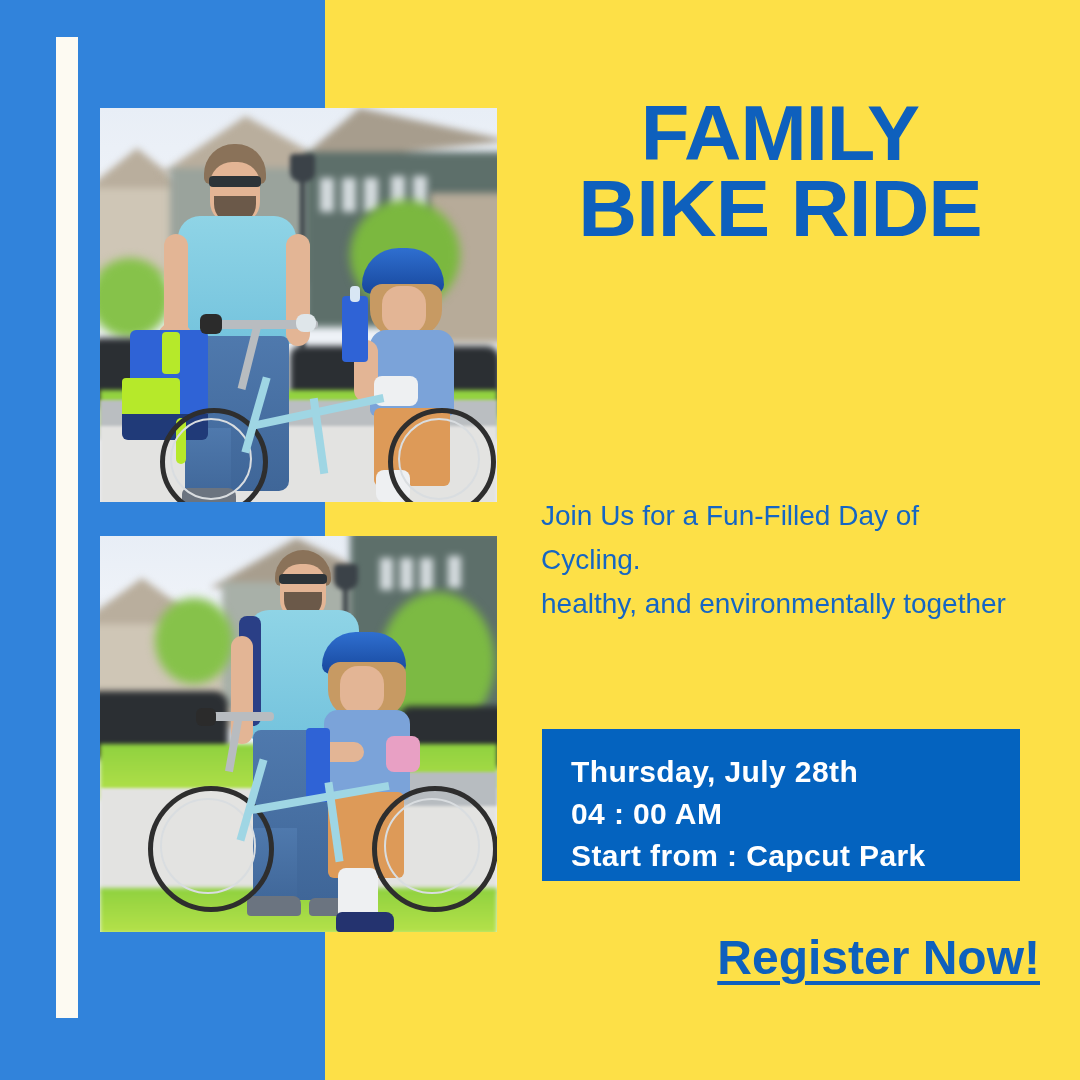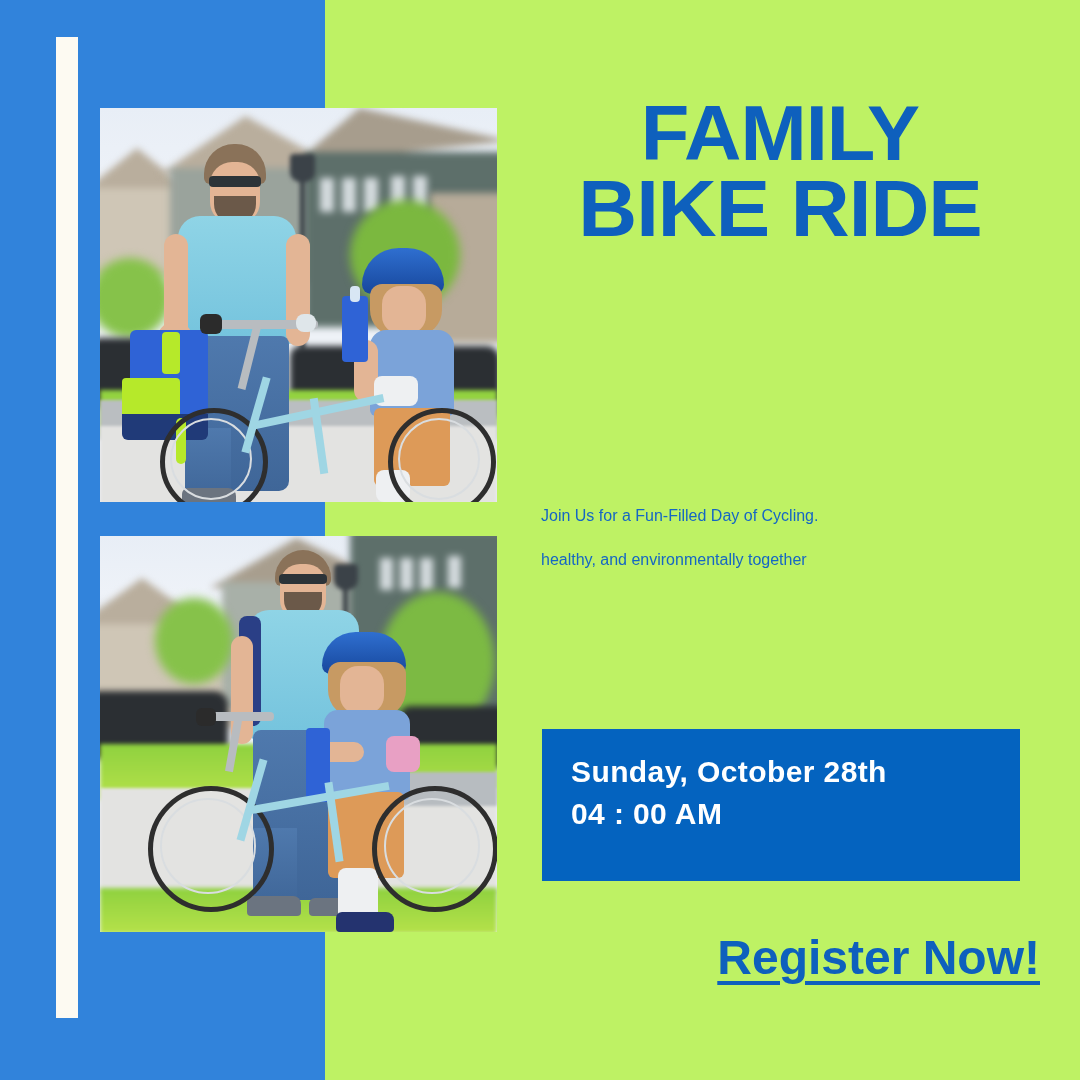--- a/index.html
+++ b/index.html
@@ -3,21 +3,21 @@
 <meta charset="utf-8">
 <style>
   html,body{margin:0;padding:0;}
   body{
     width:1080px;height:1080px;
     background:#ffffff;
     font-family:"Liberation Sans", sans-serif;
     overflow:hidden;
     position:relative;
   }
-  .poster{position:absolute;inset:0;background:#bef264;}
+  .poster{position:absolute;inset:0;background:#fde047;}
 
   
   .panel-blue{
     position:absolute;left:0;top:0;width:325px;height:1080px;
     background:#3183db;
   }
   .panel-stripe{
     position:absolute;left:56px;top:37px;width:22px;height:981px;
     background:#fdfaf2;
   }
@@ -89,21 +89,21 @@
   .subband{
     position:absolute;left:542px;top:305px;width:478px;height:61px;
     background:#0463bf;display:flex;align-items:center;justify-content:center;
   }
   .subband span{
     color:#ffffff;font-size:32px;font-weight:700;letter-spacing:.2px;
   }
 
   .body-copy{
     position:absolute;left:541px;top:494px;width:480px;
-    color:#1566c4;font-size:16px;line-height:44px;font-weight:400;
+    color:#1566c4;font-size:28px;line-height:44px;font-weight:400;
   }
 
   .detail-box{
     position:absolute;left:542px;top:729px;width:478px;height:152px;
     background:#0463bf;
   }
   .detail-box .lines{
     position:absolute;left:29px;top:22px;right:10px;
     color:#ffffff;font-size:30px;font-weight:700;line-height:42px;
     letter-spacing:.4px;
@@ -299,22 +299,23 @@
   </div>
 
 
   <div class="body-copy">
     <div>Join Us for a Fun-Filled Day of Cycling.</div>
     <div>healthy, and environmentally together</div>
   </div>
 
   <div class="detail-box">
     <div class="lines">
-      <div>Sunday, October 28th</div>
+      <div>Thursday, July 28th</div>
       <div>04 :  00 AM</div>
+      <div>Start from : Capcut Park</div>
     </div>
   </div>
 
   <div class="cta">
     <span>Register Now!</span>
   </div>
 
 </div>
 
 </body></html>

